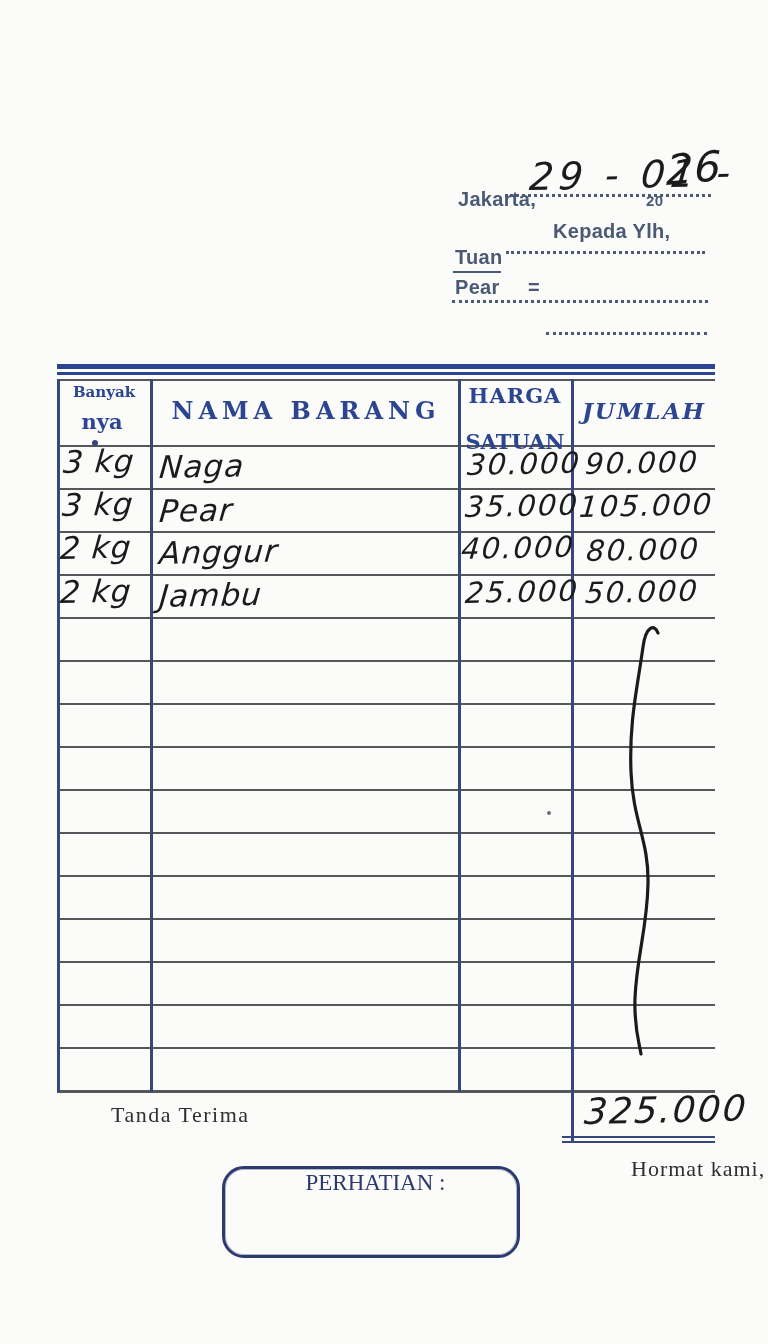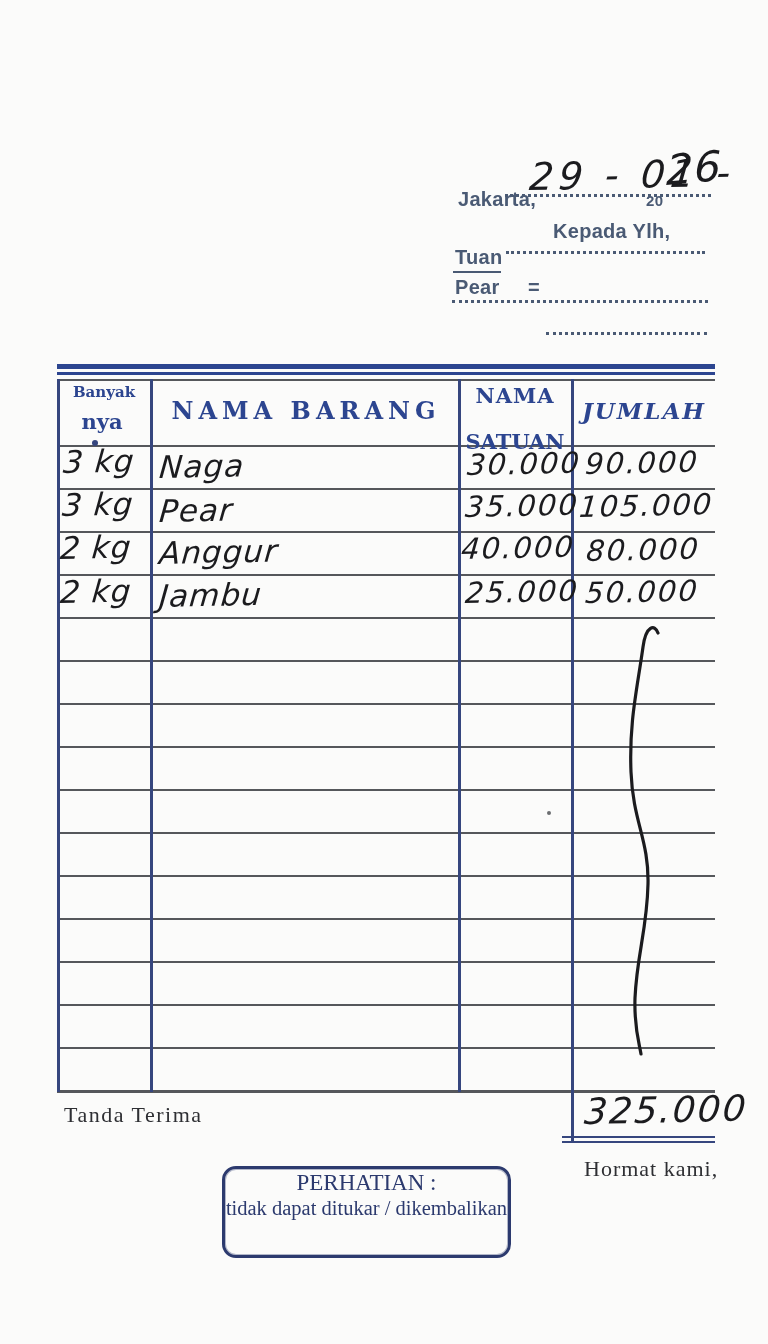--- a/index.html
+++ b/index.html
@@ -33,34 +33,34 @@
     font-family:"DejaVu Sans",sans-serif;font-style:italic;
     transform:skewX(-6deg) rotate(-1.2deg);transform-origin:left bottom;
     letter-spacing:1px;white-space:nowrap;line-height:1;
   }
   .hw-qty{font-size:31px;}
   .hw-item{font-size:31px;}
   .hw-num{font-size:29px;letter-spacing:2px;}
   
   .serif-label{
     position:absolute;color:#2e2f33;font-family:"Liberation Serif",serif;
-    font-size:22px;letter-spacing:1.5px;white-space:nowrap;
+    font-size:22px;letter-spacing:1.5px;white-space:nowrap;margin-left:47px;
   }
   .total-label{
     position:absolute;color:var(--form-navy,#2c4590);
     font-family:"DejaVu Serif",serif;font-weight:bold;font-size:25px;
     letter-spacing:1px;white-space:nowrap;
   }
   .notice-box{
     position:absolute;left:222px;top:1166px;width:283px;height:86px;
-    border:3px solid var(--notice-navy,#2c3a6e);border-radius:14px;
+    border:3px solid var(--notice-navy,#2c3a6e);border-radius:22px;
     box-shadow:inset 0 0 0 1px rgba(44,58,110,.35);
-    display:flex;flex-direction:column;justify-content:flex-start;align-items:center;
+    display:flex;flex-direction:column;justify-content:space-between;align-items:center;
     color:var(--notice-navy,#2c3a6e);font-family:"Liberation Serif",serif;
-    line-height:1.18;text-align:center;background:transparent;
+    line-height:1.18;text-align:center;background:transparent;padding-left:9px;
   }
   .notice-title{font-size:23px;}
   .notice-line{font-size:20.5px;white-space:nowrap;}
   .speck{position:absolute;border-radius:50%;}
   svg.overlay{position:absolute;left:0;top:0;pointer-events:none;}
 </style>
 </head>
 <body>
 
 <div class="sheet">
@@ -105,21 +105,21 @@
     </div>
 
   <div class="vline" style="left:57px;top:379px;height:713px;"></div>
   <div class="vline" style="left:150px;top:379px;height:713px;"></div>
   <div class="vline" style="left:458px;top:379px;height:713px;"></div>
   <div class="vline" style="left:571px;top:379px;height:764px;"></div>
 
   <div class="th" style="left:104px;top:383px;font-size:15px;">Banyak</div>
   <div class="th" style="left:102px;top:409px;font-size:21px;">nya</div>
   <div class="th" style="left:306px;top:396px;font-size:24px;letter-spacing:5px;">NAMA BARANG</div>
-  <div class="th" style="left:515px;top:383px;font-size:21px;letter-spacing:1px;">NAMA</div>
+  <div class="th" style="left:515px;top:383px;font-size:21px;letter-spacing:1px;">HARGA</div>
   <div class="th" style="left:515px;top:409px;font-size:21px;margin-top:20px;">SATUAN</div>
   <div class="th" style="left:644px;top:397px;font-size:23px;letter-spacing:2px;font-style:italic;">JUMLAH</div>
 
   <div>
     <span class="hw hw-qty" style="left:62px;top:447px;">3 kg</span>
     <span class="hw hw-item" style="left:158px;top:452px;">Naga</span>
     <span class="hw hw-num" style="left:466px;top:451px;">30.000</span>
     <span class="hw hw-num" style="left:584px;top:450px;">90.000</span>
   </div>
   <div>
@@ -152,16 +152,15 @@
 
   <div class="serif-label" style="left:64px;top:1102px;">Tanda Terima</div>
   <div class="hw" style="left:583px;top:1094px;font-size:36px;letter-spacing:2px;">325.000</div>
   <div class="abs" style="left:562px;top:1136px;width:153px;height:2.2px;background:var(--border-navy);"></div>
   <div class="abs" style="left:562px;top:1141px;width:153px;height:2.2px;background:var(--border-navy);"></div>
 
   <div class="serif-label" style="left:584px;top:1156px;letter-spacing:1px;">Hormat kami,</div>
 
   <div class="notice-box">
     <div class="notice-title">PERHATIAN :</div>
-    <div class="notice-line">tidak dapat ditukar / dikembalikan</div>
   </div>
 
 </div>
 
 </body></html>

